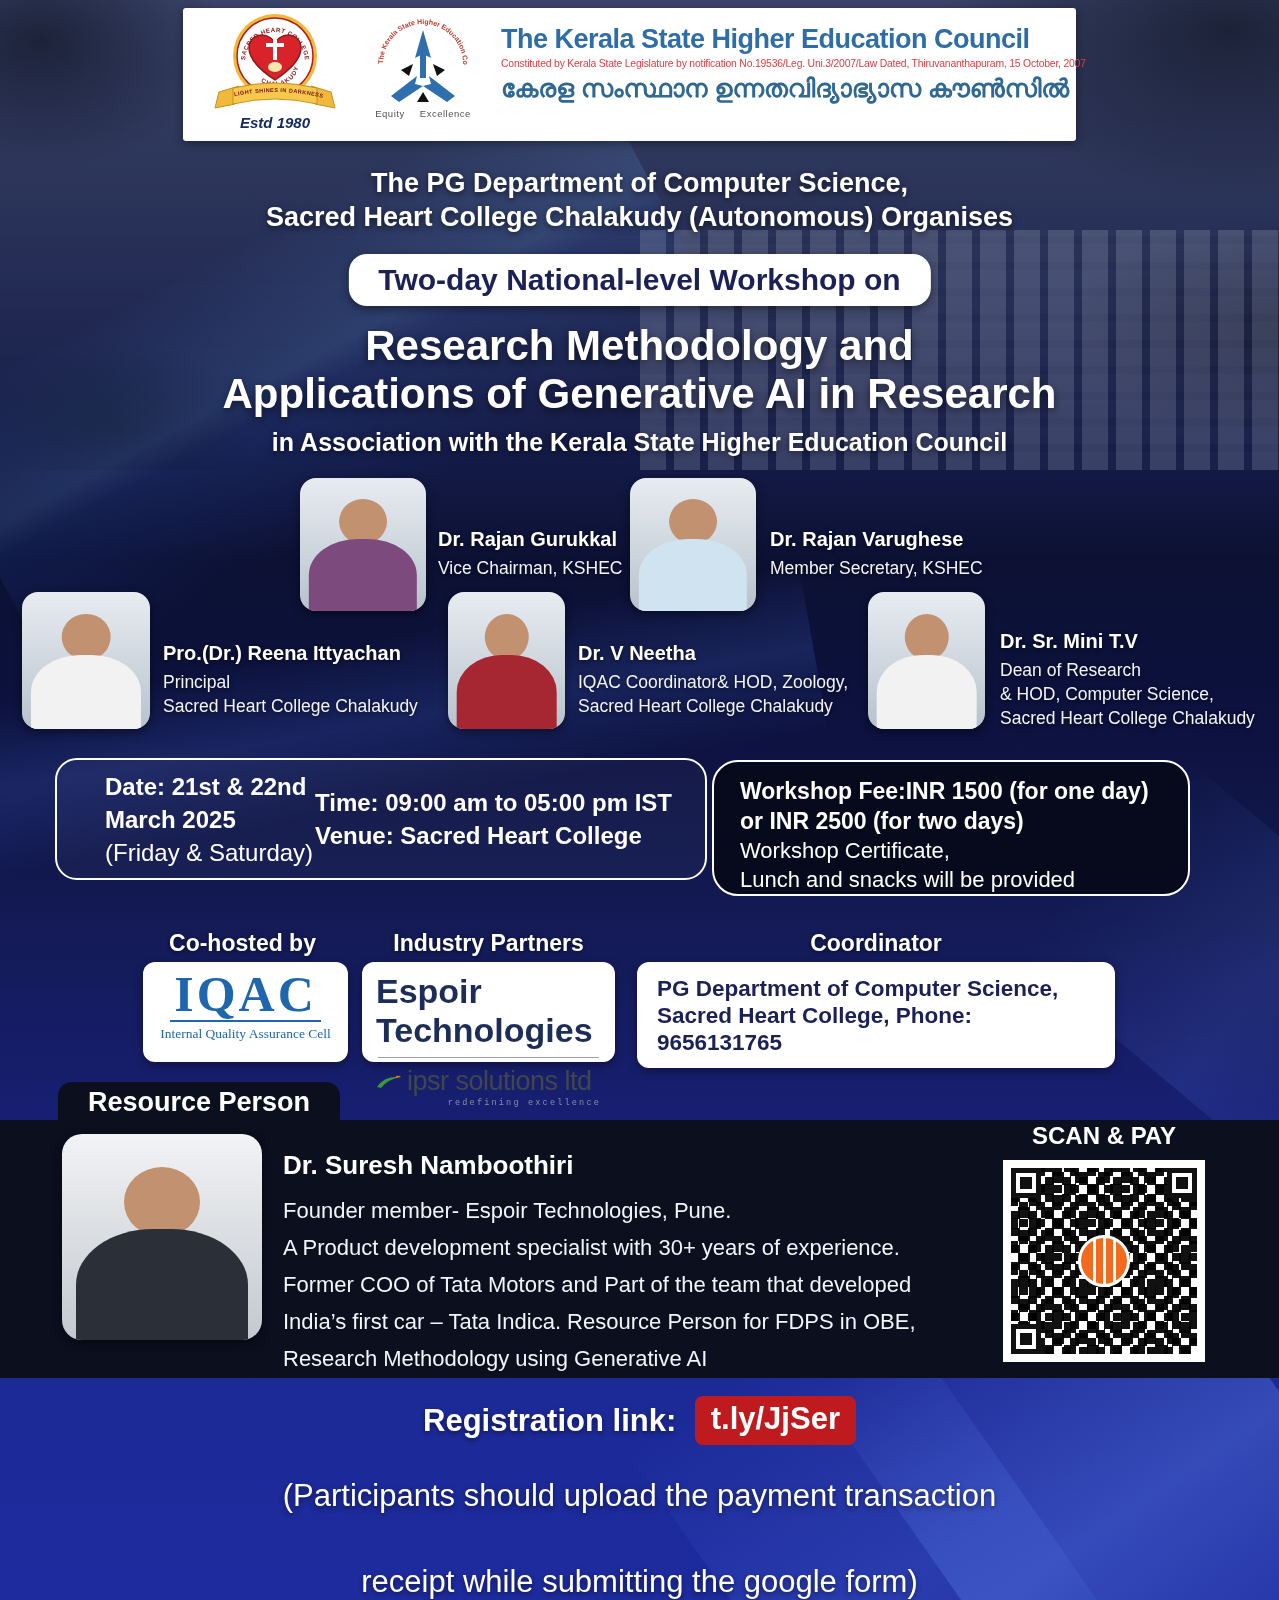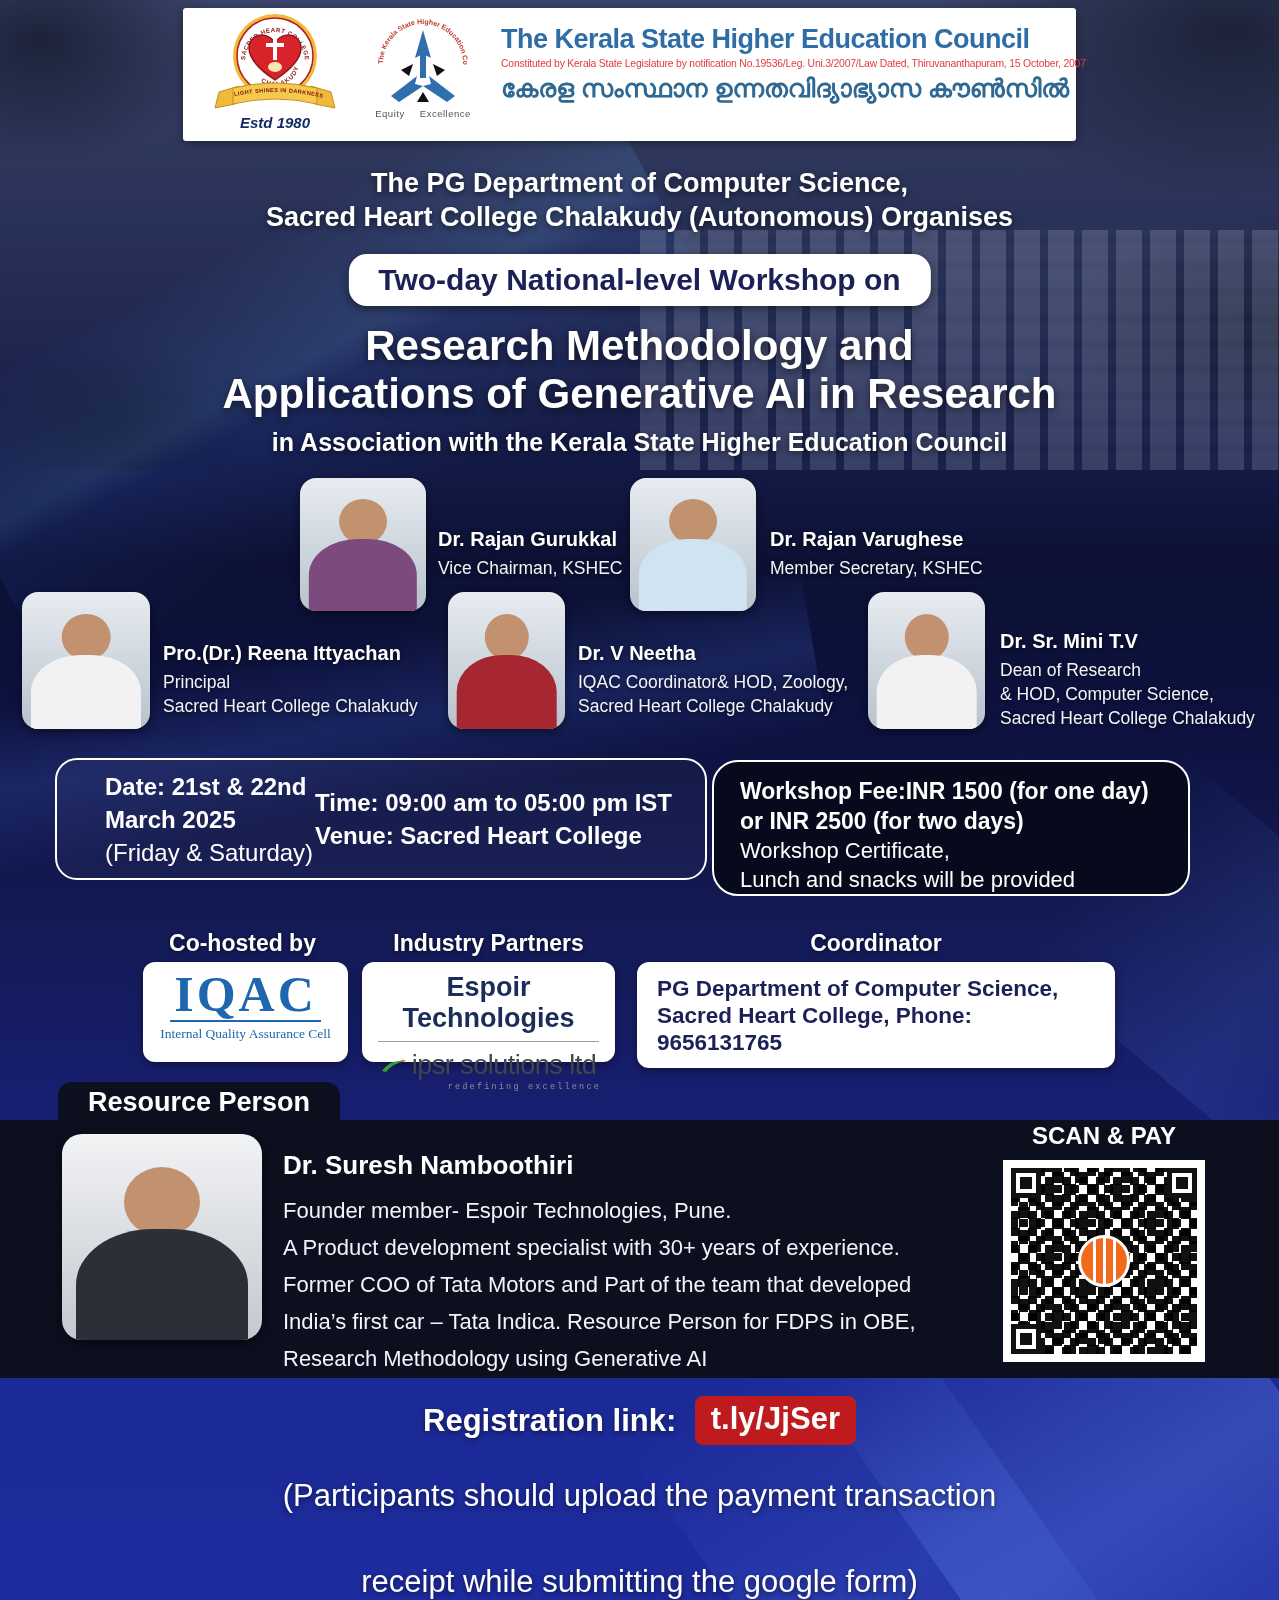--- a/index.html
+++ b/index.html
@@ -82,23 +82,23 @@
   
   .sec-head{position:absolute;top:930px;font-size:23px;font-weight:bold;color:#fff;text-align:center;
     text-shadow:0 1px 4px rgba(0,0,0,.6);}
   .card{position:absolute;top:962px;background:#fff;border-radius:12px;box-shadow:0 3px 10px rgba(0,0,0,.4);}
   .iqac-card{left:143px;width:205px;height:100px;text-align:center;padding-top:6px;box-sizing:border-box;}
   .iqac-acronym{font-family:"Liberation Serif","DejaVu Serif",serif;font-size:50px;font-weight:bold;
     color:#1e66ad;letter-spacing:3px;line-height:52px;display:inline-block;
     border-bottom:2px solid #1e66ad;padding:0 4px;}
   .iqac-full{font-family:"Liberation Serif","DejaVu Serif",serif;font-size:13.5px;color:#1e66ad;margin-top:4px;}
   .espoir-card{left:362px;width:253px;height:100px;padding:10px 14px;box-sizing:border-box;}
-  .espoir-name{font-size:27px;font-weight:bold;color:#1d2d5a;text-align:center;}
+  .espoir-name{font-size:34px;font-weight:bold;color:#1d2d5a;text-align:left;}
   .espoir-rule{height:1px;background:#9aa0a8;margin:7px 2px 8px 2px;}
-  .ipsr-row{display:flex;align-items:center;justify-content:center;gap:5px;}
+  .ipsr-row{display:flex;align-items:center;gap:5px;}
   .ipsr-name{font-size:27px;color:#41464b;font-weight:500;letter-spacing:-.5px;}
   .ipsr-tag{font-size:8.5px;color:#8a9097;letter-spacing:2.2px;text-align:right;margin-top:1px;
     font-family:"Liberation Mono","DejaVu Sans Mono",monospace;}
   .coord-card{left:637px;width:478px;height:106px;padding:13px 20px;box-sizing:border-box;}
   .coord-card div{font-size:22.5px;font-weight:bold;color:#1b2156;line-height:27px;}
   
   .res-tab{left:58px;top:1082px;width:282px;height:40px;background:#0b0f1e;border-radius:14px 14px 0 0;
     display:flex;align-items:center;justify-content:center;font-size:27px;font-weight:bold;color:#fff;}
   .dark-band{left:0;top:1120px;width:1279px;height:258px;background:#0b0f1e;}
   .res-photo{left:62px;top:1134px;width:200px;height:206px;border-radius:20px;

